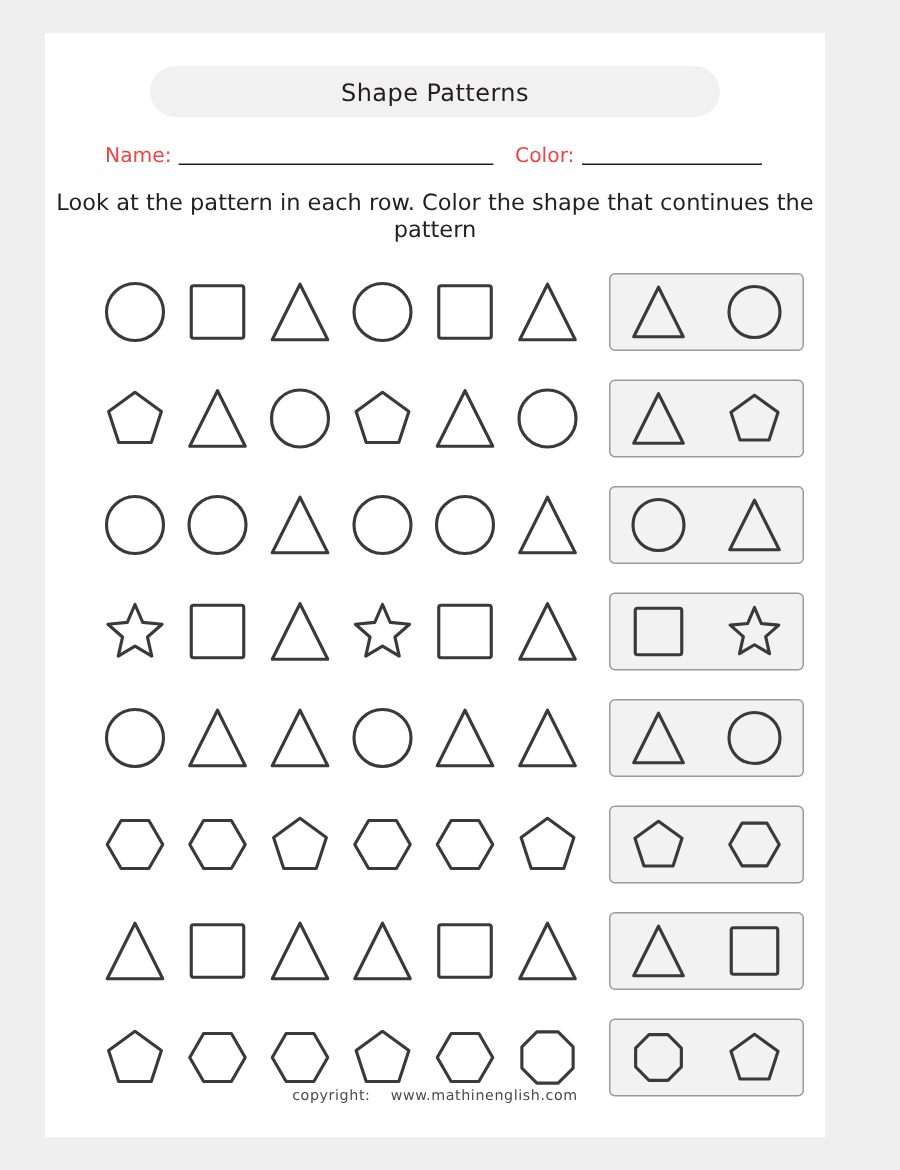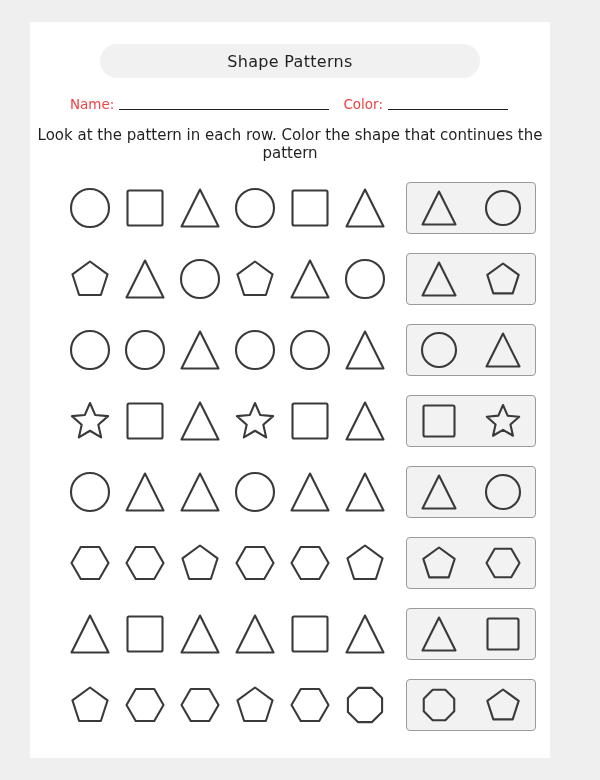--- a/index.html
+++ b/index.html
@@ -500,14 +500,18 @@
           </div>
           <div class="cell">
             <svg width="40" height="40" viewBox="0 0 40 40">
               <polygon class="shp" points="20.00,4.50 35.69,15.90 29.70,34.35 10.30,34.35 4.31,15.90"></polygon>
             </svg>
           </div>
         </div>
       </div>
     </div>
 
+  <div class="footer">
+    <span>copyright:</span>
+    <span class="site">www.mathinenglish.com</span>
+  </div>
 
 </div>
 
 </body></html>

